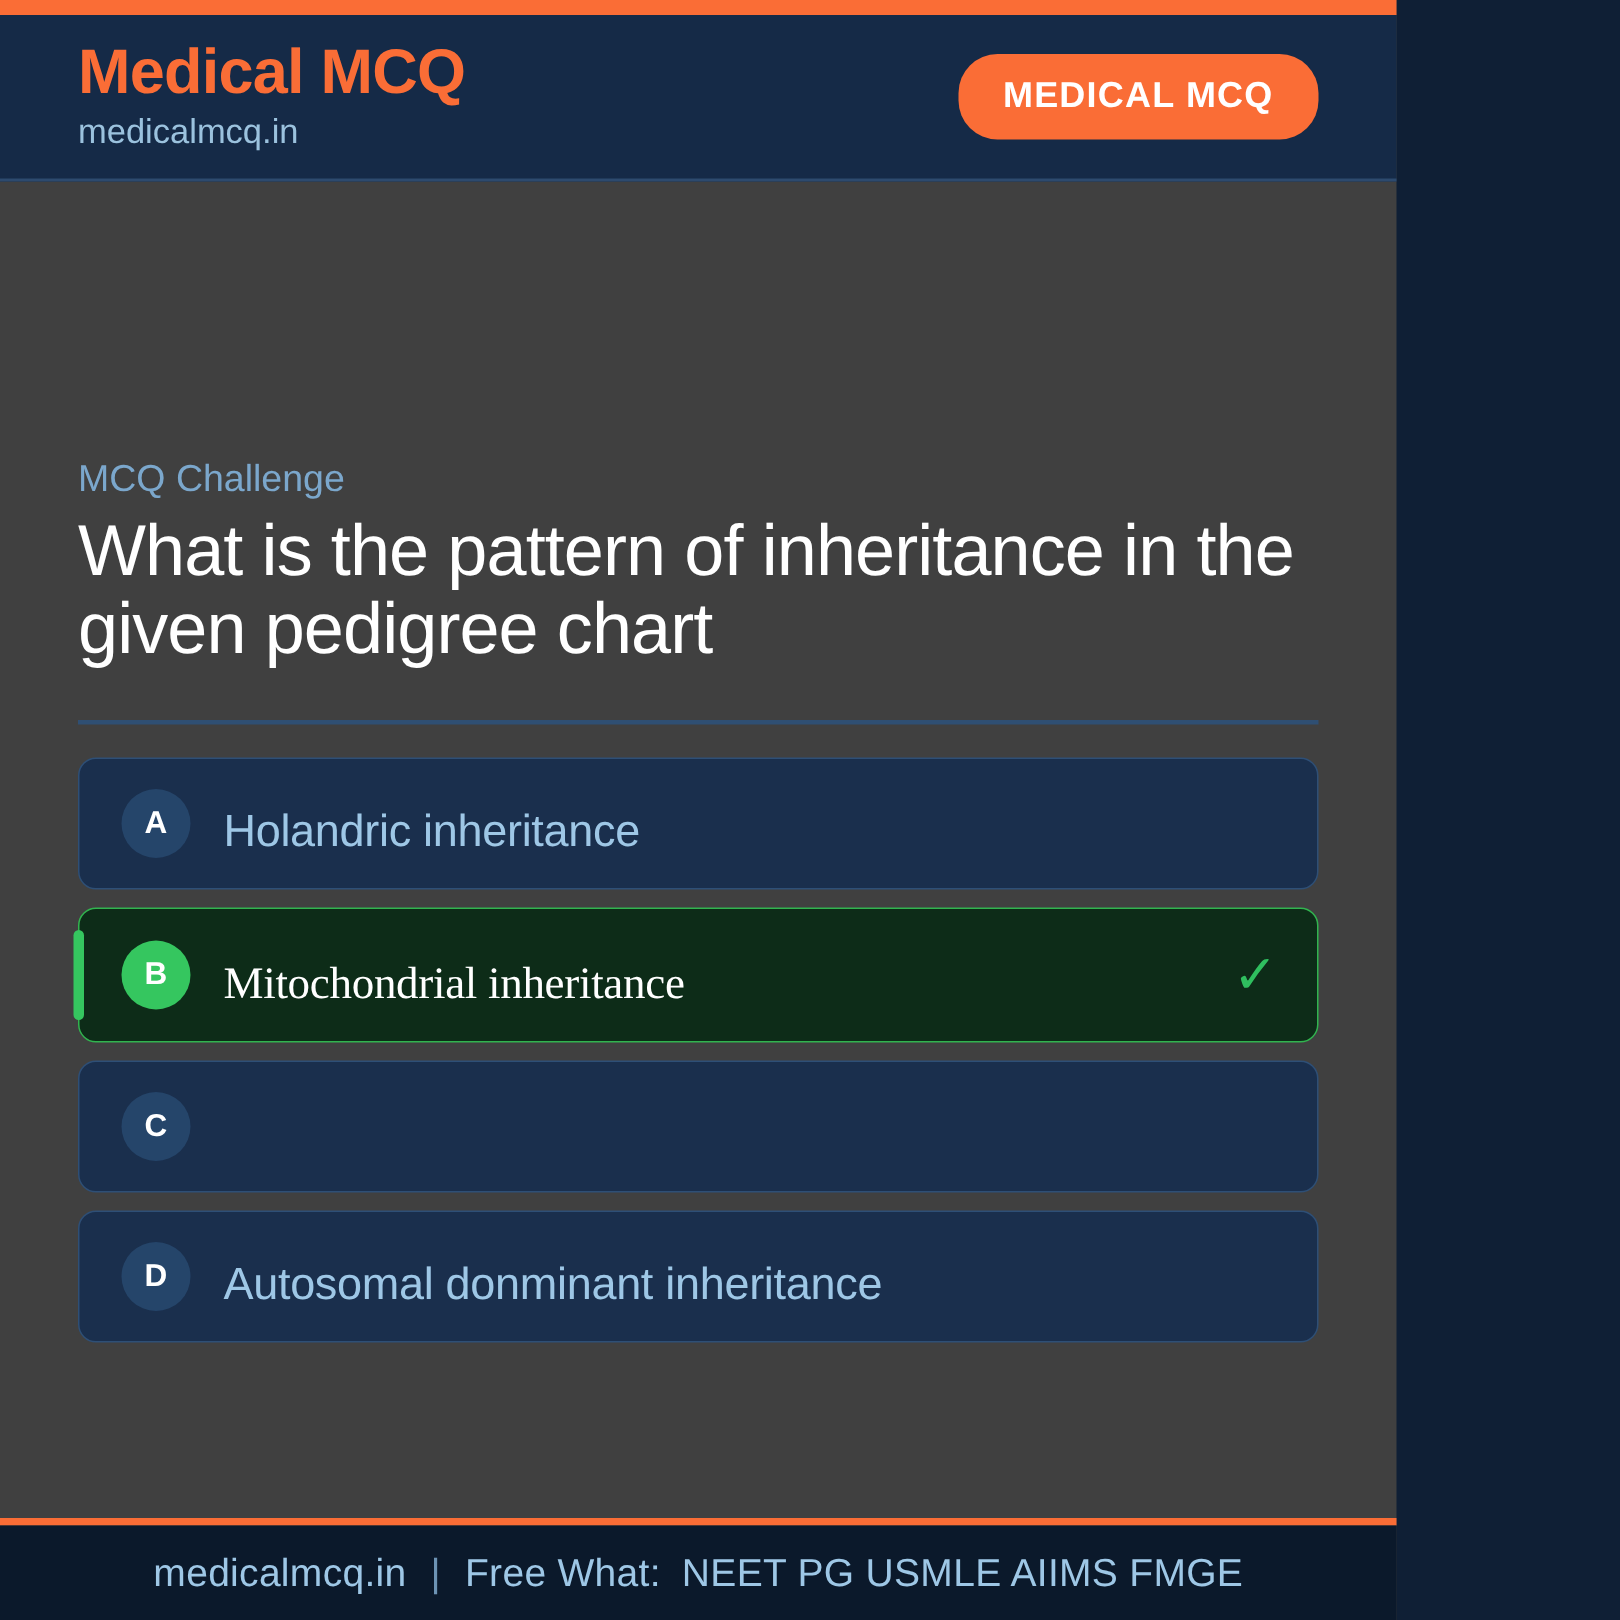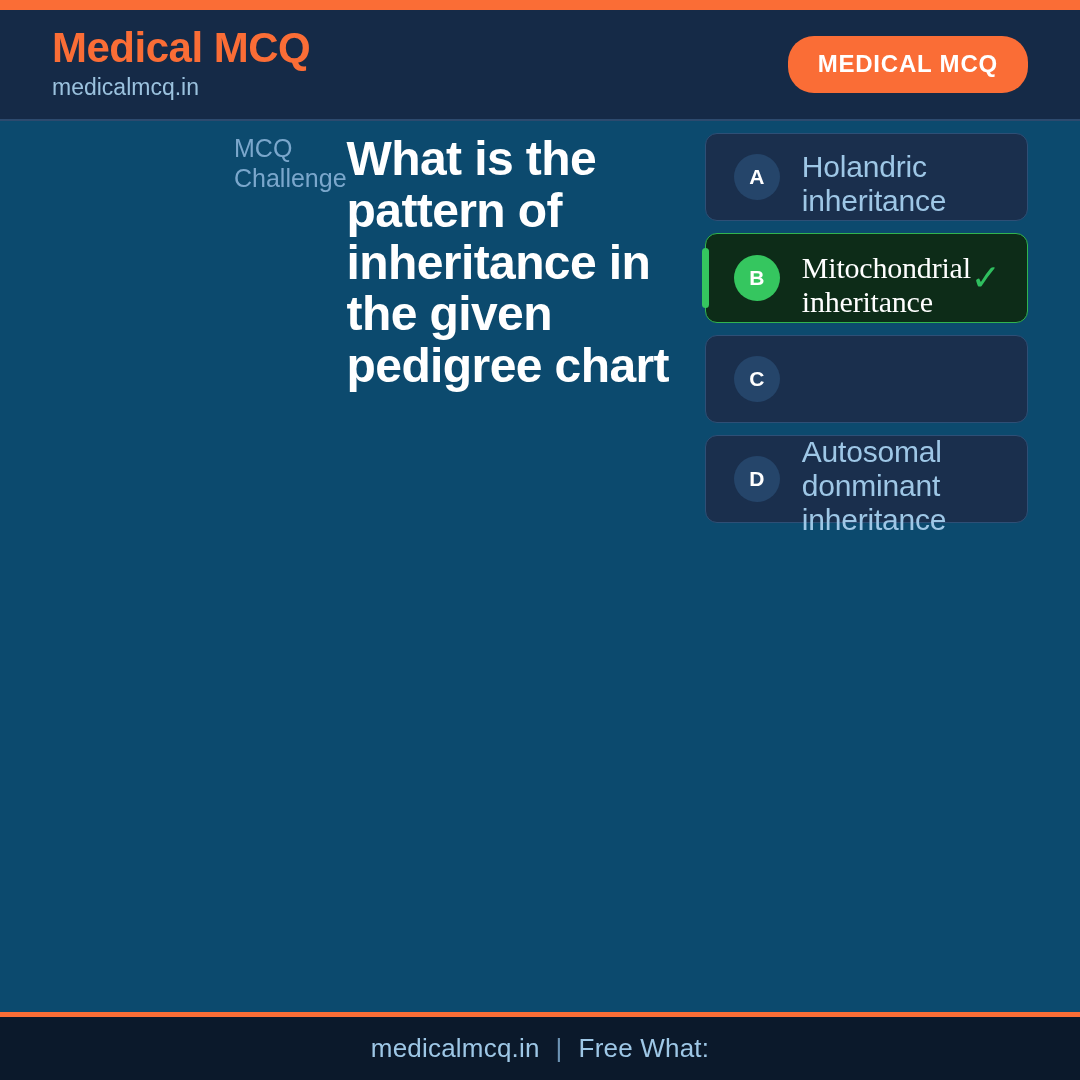--- a/index.html
+++ b/index.html
@@ -7,23 +7,23 @@
   html, body {
     width: 1080px;
     height: 1080px;
     background: #0f1f35;
     font-family: "Liberation Sans", sans-serif;
     overflow: hidden;
   }
 
   .page {
     position: relative;
-    width: 1080px;
+    width: 931px;
     height: 1080px;
-    background: #0c4a6e;
+    background: #404040;
     display: flex;
     flex-direction: column;
   }
 
   
   .top-rule {
     height: 10px;
     background: #fa6d36;
     flex: 0 0 10px;
   }
@@ -62,34 +62,35 @@
     font-weight: bold;
     letter-spacing: 0.8px;
     padding: 14px 30px 15px;
     border-radius: 26px;
     white-space: nowrap;
   }
 
   
   .main {
     flex: 1 1 auto;
-    padding: 12px 52px;
-    display: flex;
+    padding: 1px 52px;
+    display: flex;
+    flex-direction: column;
   }
   .spacer-top { height: 182px; flex: 0 0 182px; }
 
   .eyebrow {
     font-size: 25px;
     color: #7ba7cc;
     line-height: 1.2;
     margin-bottom: 8px;
   }
   .question {
     font-size: 48px;
-    font-weight: bold;
+    font-weight: normal;
     color: #ffffff;
     line-height: 1.08;
     letter-spacing: -0.6px;
     max-width: 1000px;
   }
   .q-divider {
     height: 3px;
     background: #2f4f73;
     margin: 34px 0 22px 0;
   }
@@ -230,15 +231,16 @@
       </div>
 
     </div>
   </div>
 
   <div class="footer-rule"></div>
   <div class="footer">
     <span class="footer-text">medicalmcq.in</span>
     <span class="footer-text footer-sep">|</span>
     <span class="footer-text">Free What:</span>
+    <span class="footer-text footer-tag">NEET PG  USMLE  AIIMS  FMGE</span>
   </div>
 
 </div>
 
 </body></html>

